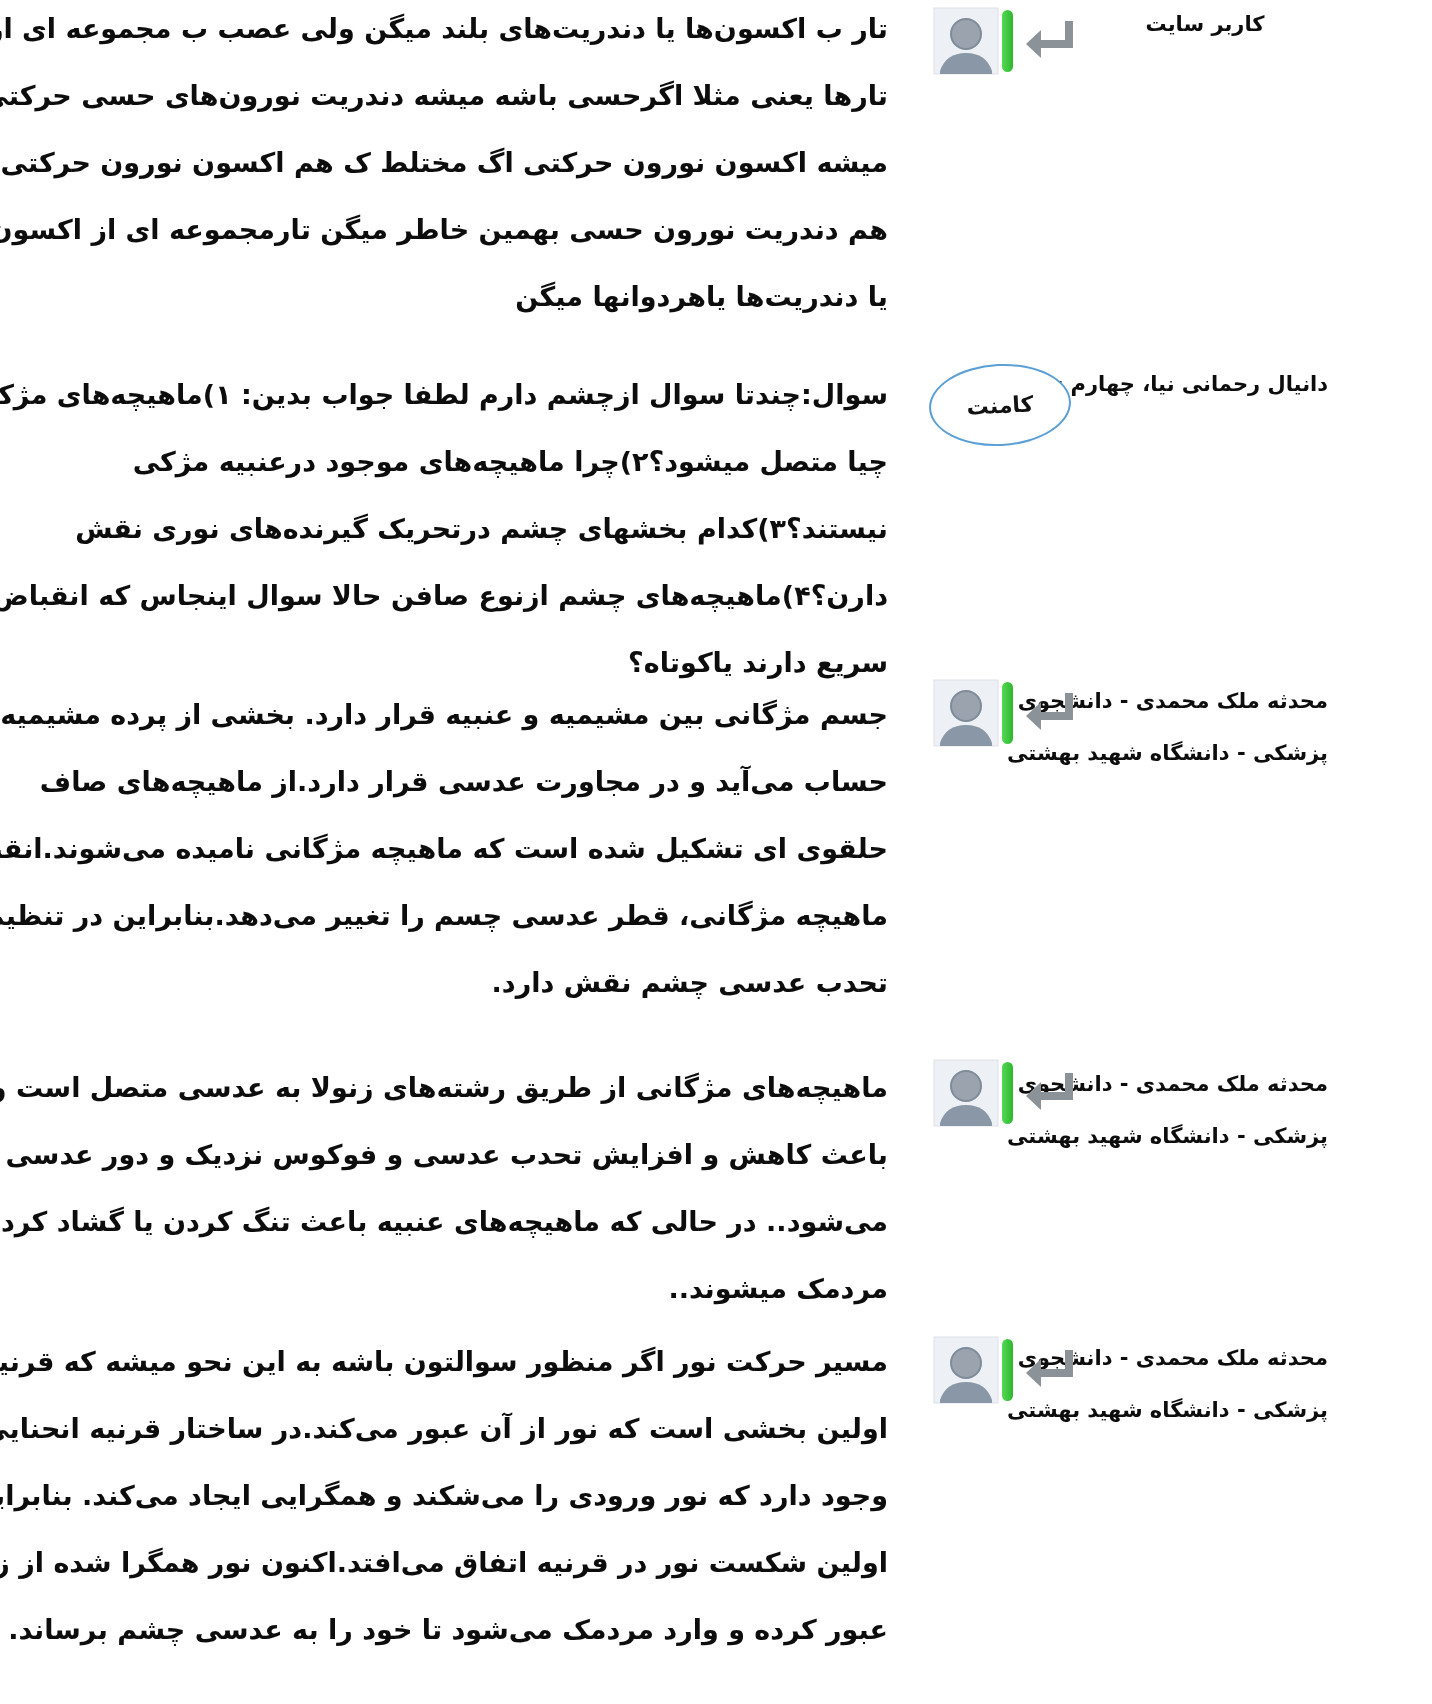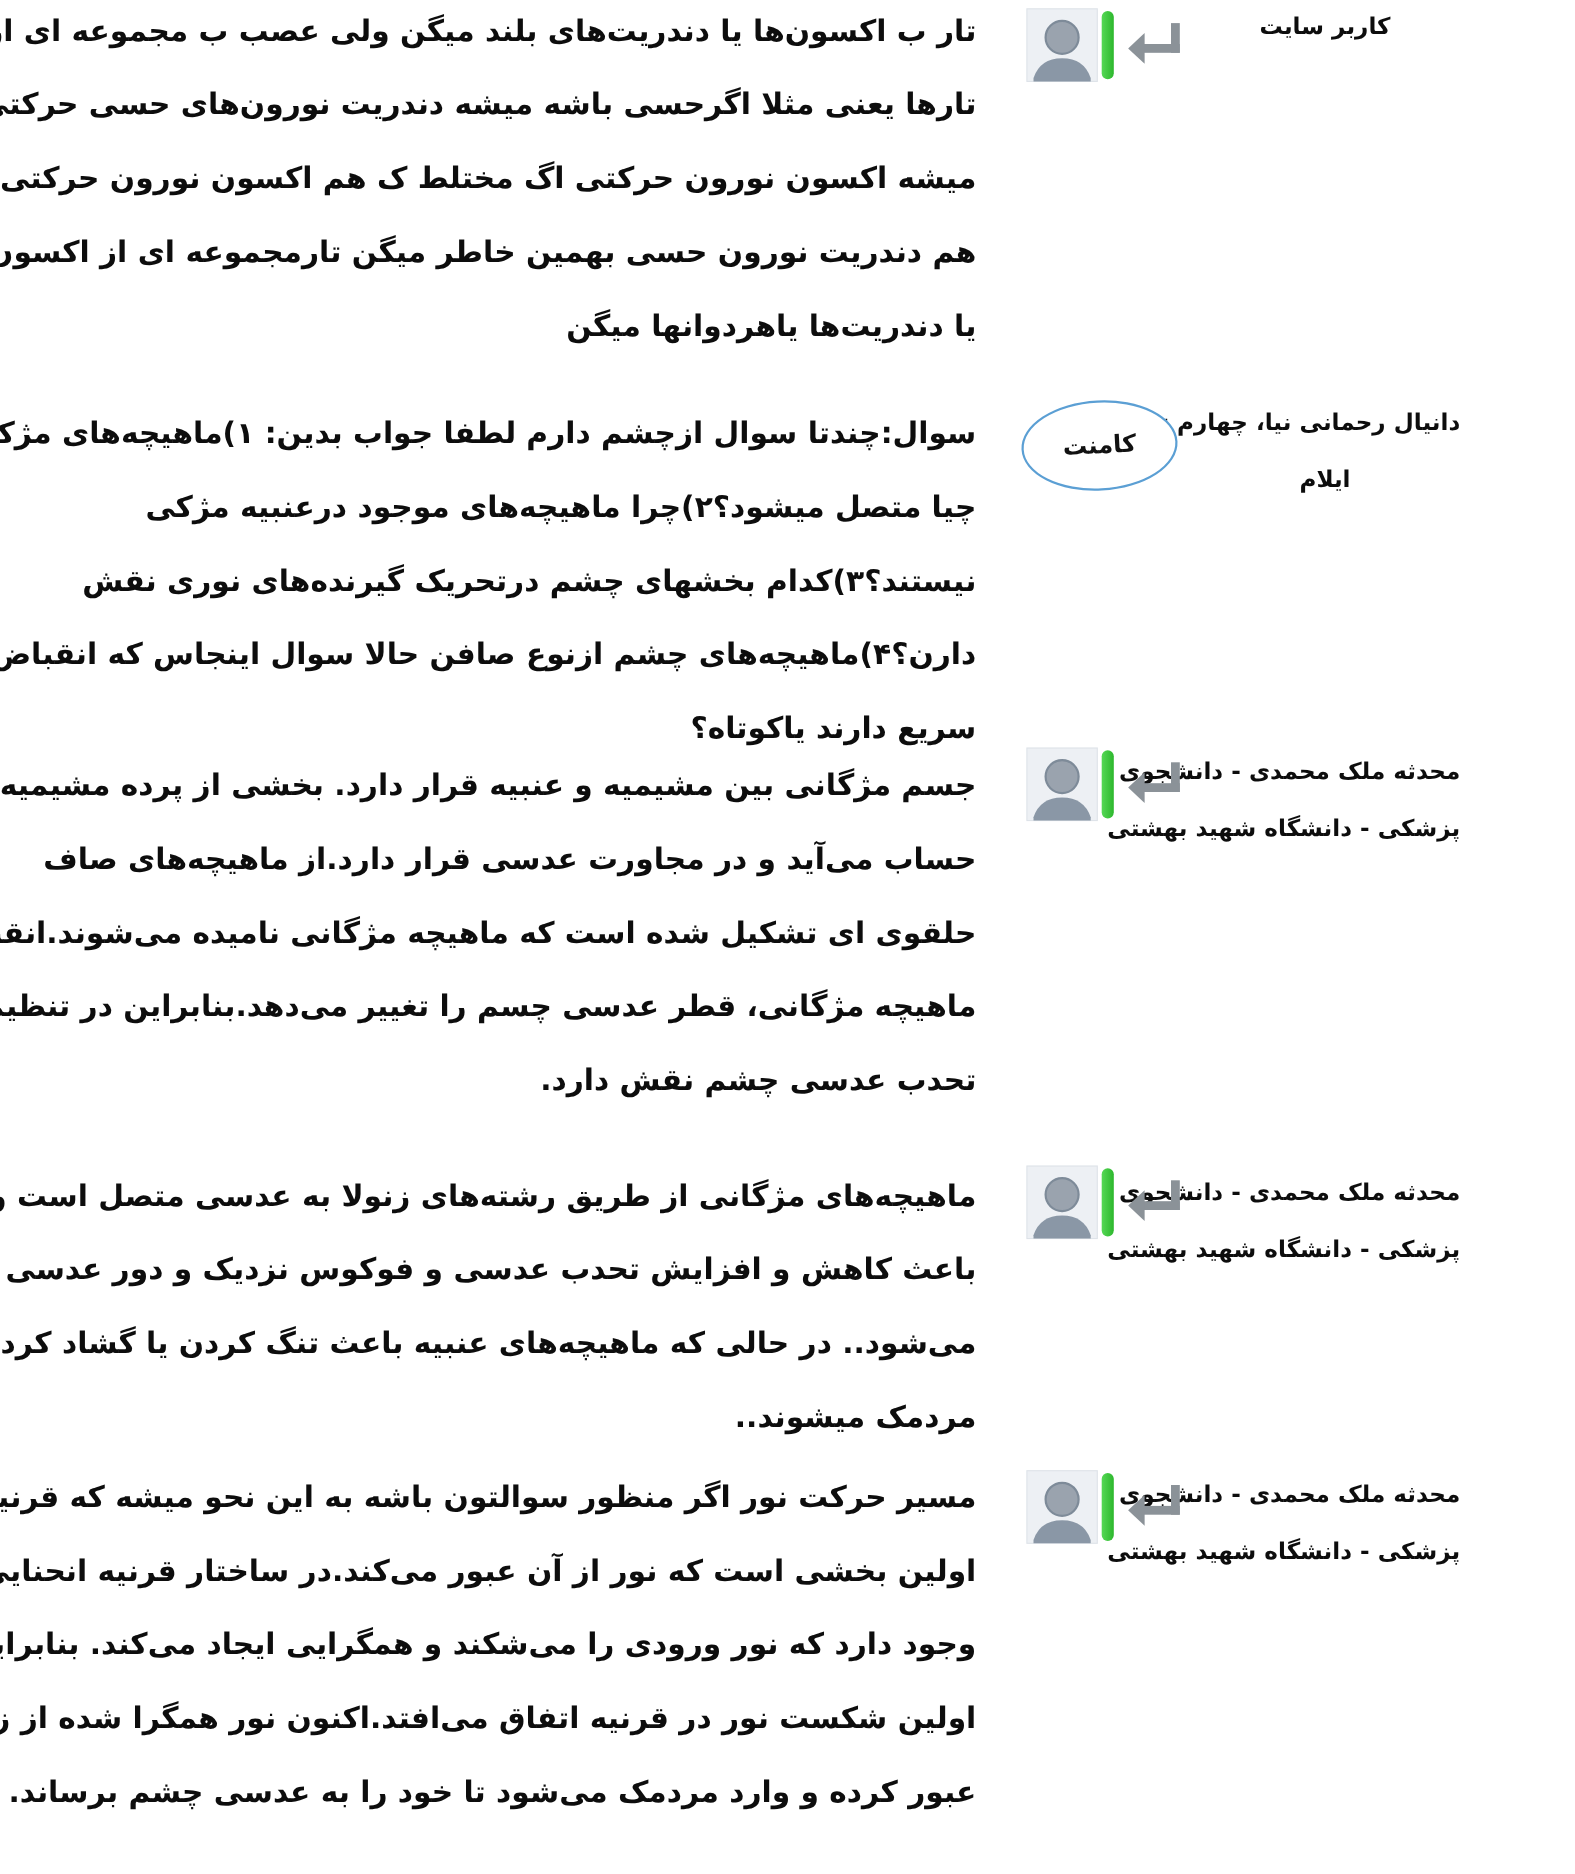--- a/index.html
+++ b/index.html
@@ -136,21 +136,20 @@
       <div class="ln">تارها یعنی مثلا اگرحسی باشه میشه دندریت نورون‌های حسی حرکتی</div>
       <div class="ln">میشه اکسون نورون حرکتی اگ مختلط ک هم اکسون نورون حرکتی</div>
       <div class="ln">هم دندریت نورون حسی بهمین خاطر میگن تارمجموعه ای از اکسون‌ها</div>
       <div class="ln">یا دندریت‌ها یاهردوانها میگن</div>
     </div>
   </section>
 
   <section>
     <div class="author a2">
       <div class="aln">دانیال رحمانی نیا، چهارم تجربی -</div>
-      <div class="aln">ایلام</div>
     </div>
     <div class="badge">
       <span>کامنت</span>
     </div>
     <div class="comment-text t2">
       <div class="ln">سوال:چندتا سوال ازچشم دارم لطفا جواب بدین: ۱)ماهیچه‌های مژکی به</div>
       <div class="ln">چیا متصل میشود؟۲)چرا ماهیچه‌های موجود درعنبیه مژکی</div>
       <div class="ln">نیستند؟۳)کدام بخشهای چشم درتحریک گیرنده‌های نوری نقش</div>
       <div class="ln">دارن؟۴)ماهیچه‌های چشم ازنوع صافن حالا سوال اینجاس که انقباض</div>
       <div class="ln">سریع دارند یاکوتاه؟</div>

